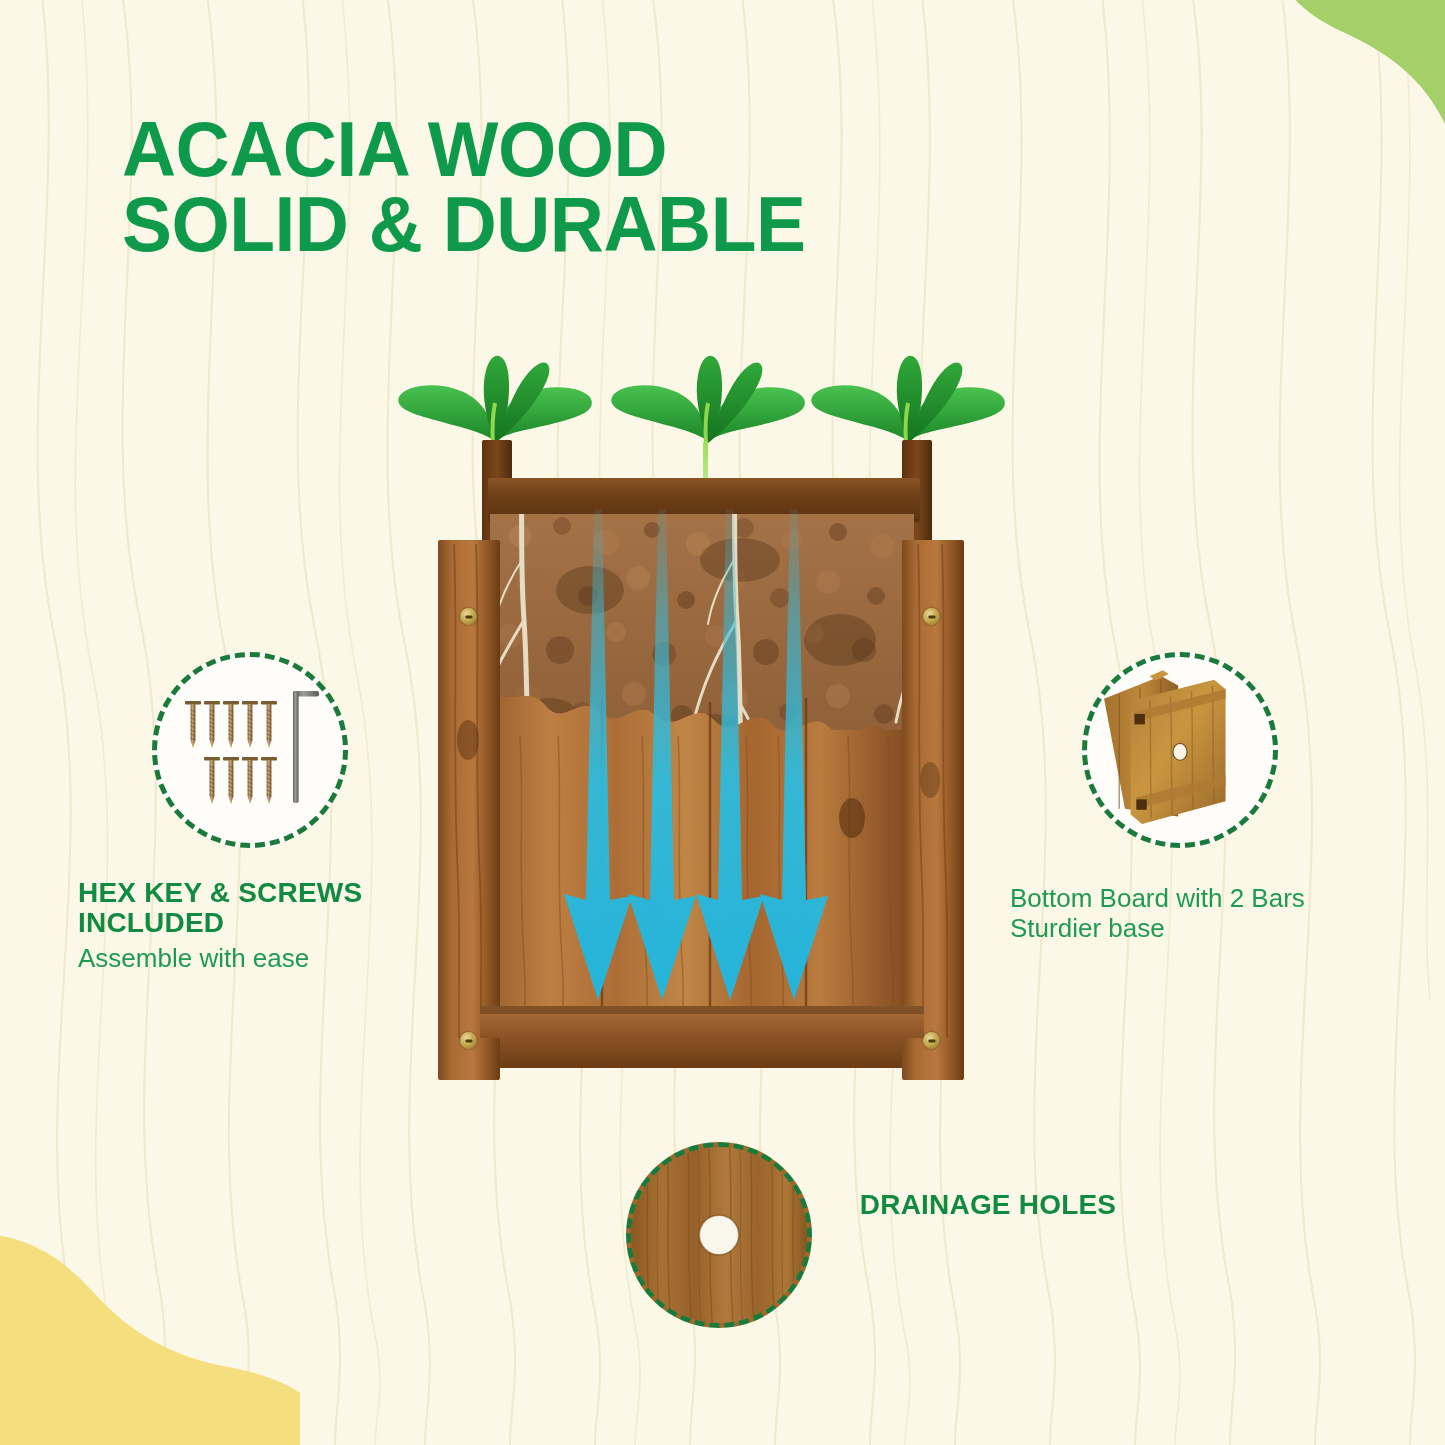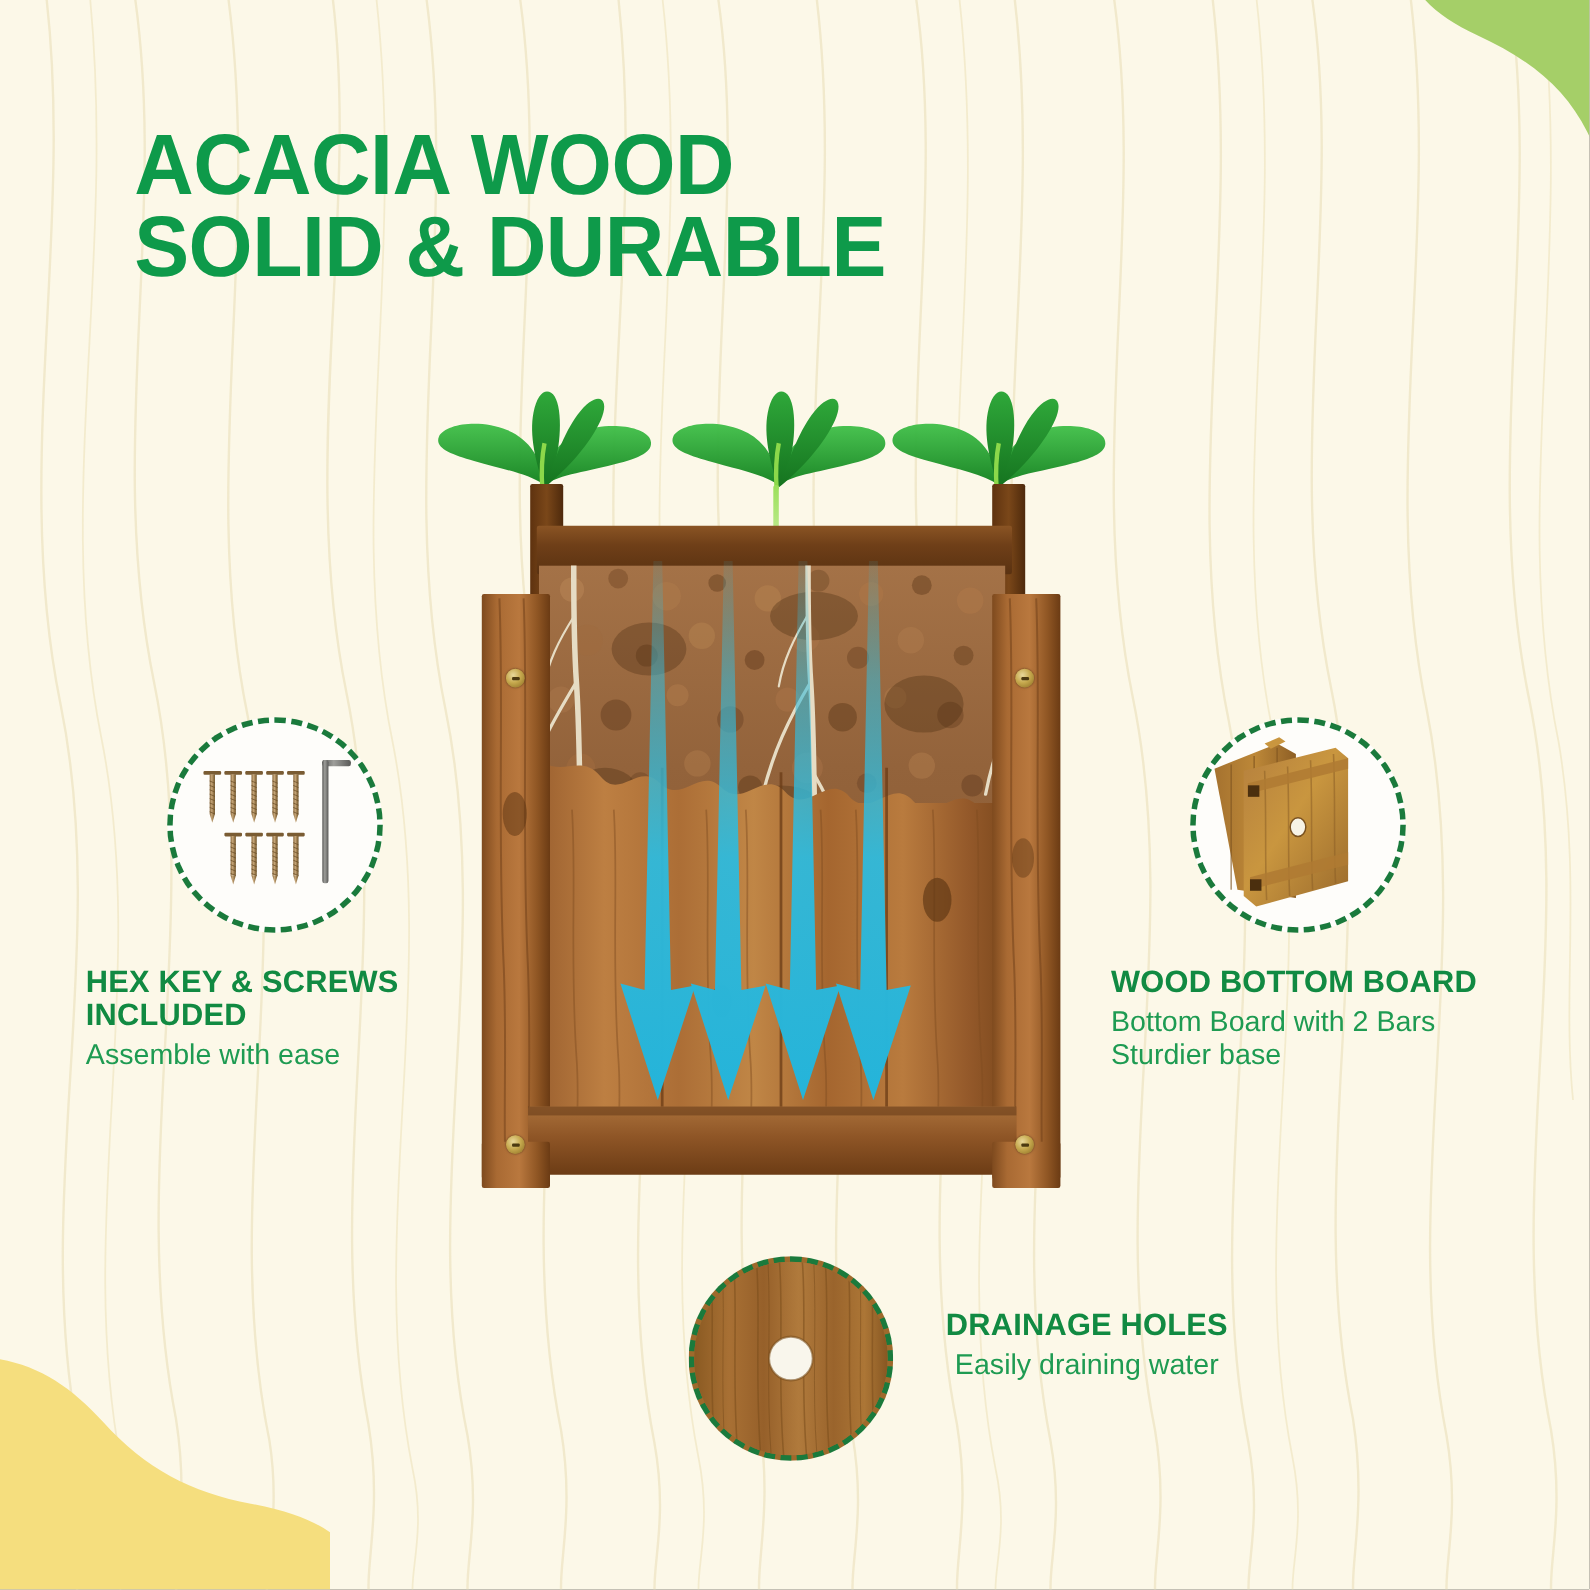--- a/index.html
+++ b/index.html
@@ -9,21 +9,21 @@
     height: 1445px;
     overflow: hidden;
     background: #FCF8E8;
     font-family: "Liberation Sans", sans-serif;
   }
 
   #page {
     position: relative;
     width: 1445px;
     height: 1445px;
-    background: #000000;
+    background: #fef9c3;
     overflow: hidden;
   }
 
   
   .bg-texture {
     position: absolute;
     inset: 0;
     pointer-events: none;
   }
 
@@ -537,21 +537,20 @@
 
       <rect x="50" y="60" width="11" height="11" fill="#4B2F0E"></rect>
       <rect x="52" y="150" width="11" height="11" fill="#4B2F0E"></rect>
 
       <ellipse cx="98" cy="100" rx="7.5" ry="9" fill="#F7F3E6"></ellipse>
       <ellipse cx="98" cy="100" rx="7.5" ry="9" fill="none" stroke="#7A5220" stroke-width="1.4"></ellipse>
     </svg>
   </div>
 
   <div class="feature-text ft-right">
-    <div class="feature-title">WOOD BOTTOM BOARD</div>
     <div class="feature-sub">Bottom Board with 2 Bars
 Sturdier base</div>
   </div>
 
   <div class="badge badge-bottom" style="background:#9E6A2C;">
     <svg width="186" height="186" viewBox="0 0 186 186">
       <defs>
         <linearGradient id="dw" x1="0" y1="0" x2="1" y2="0">
           <stop offset="0%" stop-color="#8A5A22"></stop>
           <stop offset="18%" stop-color="#A87034"></stop>
@@ -579,16 +578,15 @@
         <path d="M115,0 C118,60 113,120 118,186"></path>
         <path d="M159,0 C162,60 157,120 162,186"></path>
       </g>
       <circle cx="93" cy="93" r="21" fill="#F9F6EC"></circle>
       <circle cx="93" cy="93" r="21" fill="none" stroke="#7A4E1C" stroke-width="2" opacity="0.6"></circle>
     </svg>
   </div>
 
   <div class="feature-text ft-bottom">
     <div class="feature-title">DRAINAGE HOLES</div>
-    <div class="feature-sub">Easily draining water</div>
   </div>
 
 </div>
 
 </body></html>

